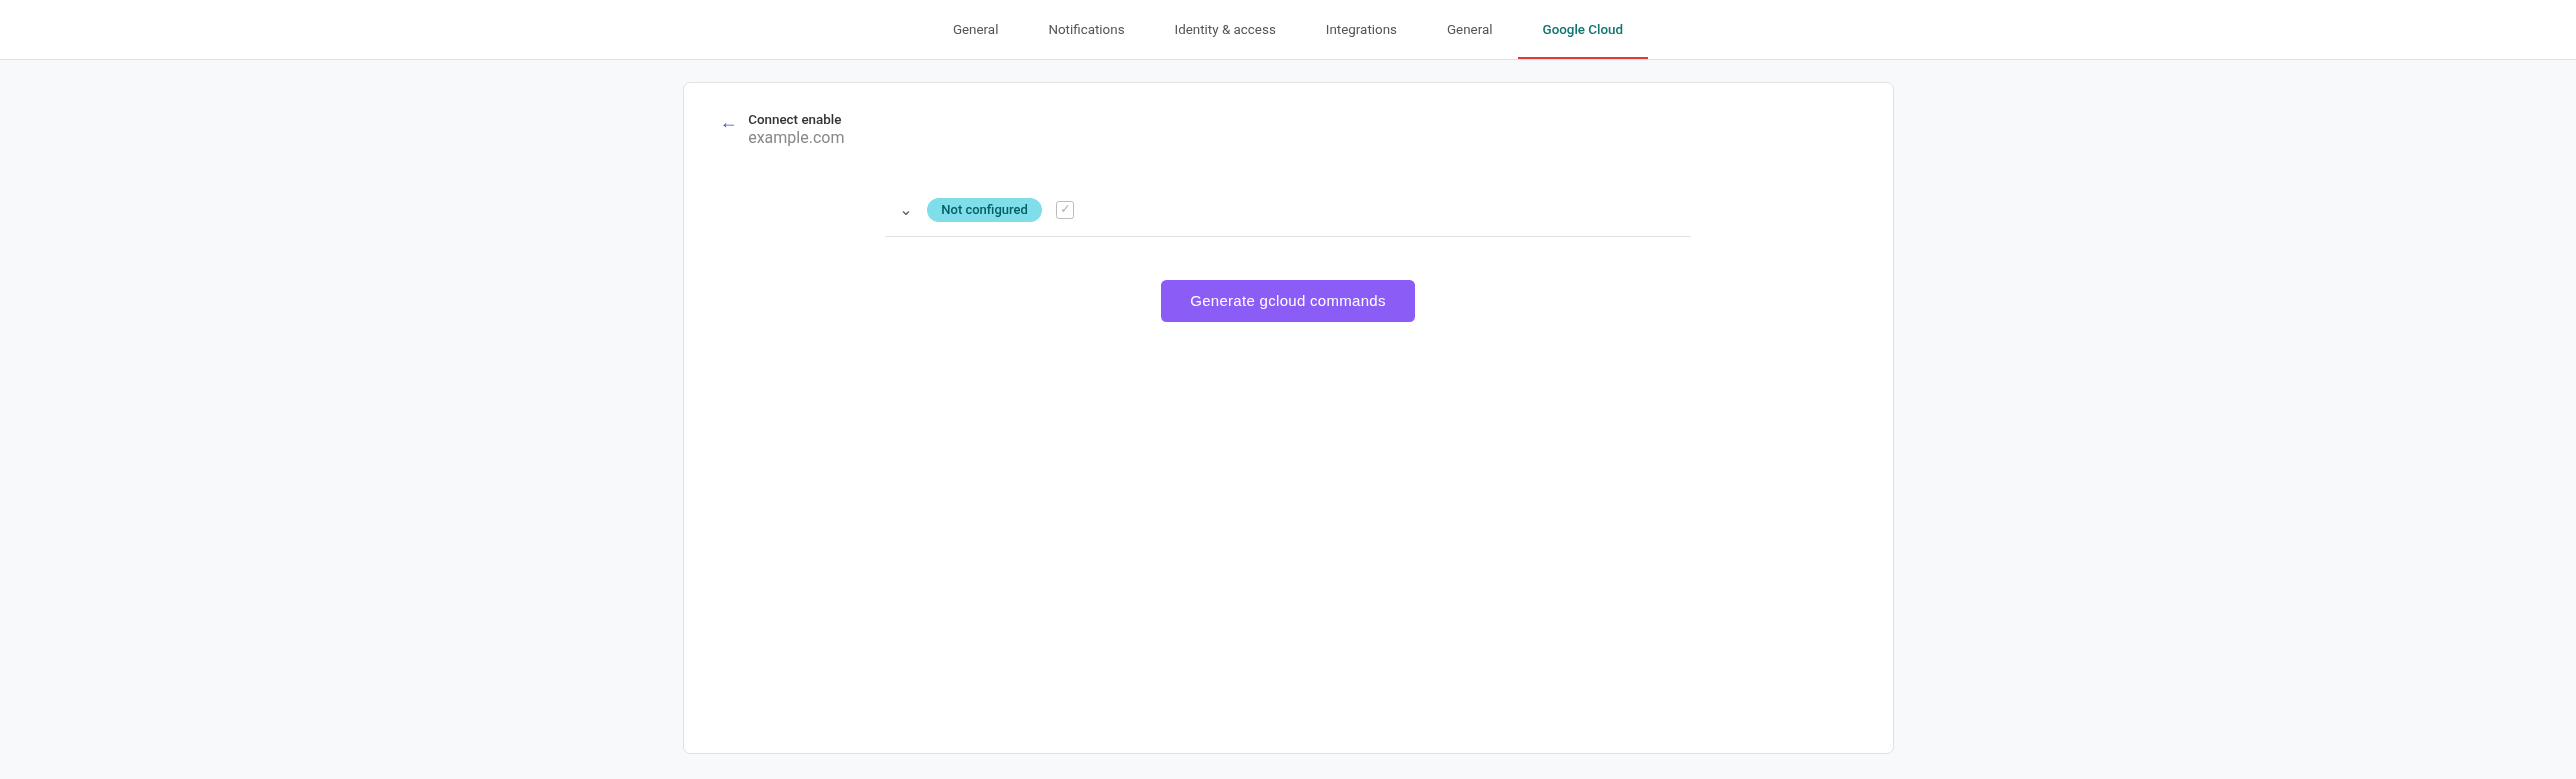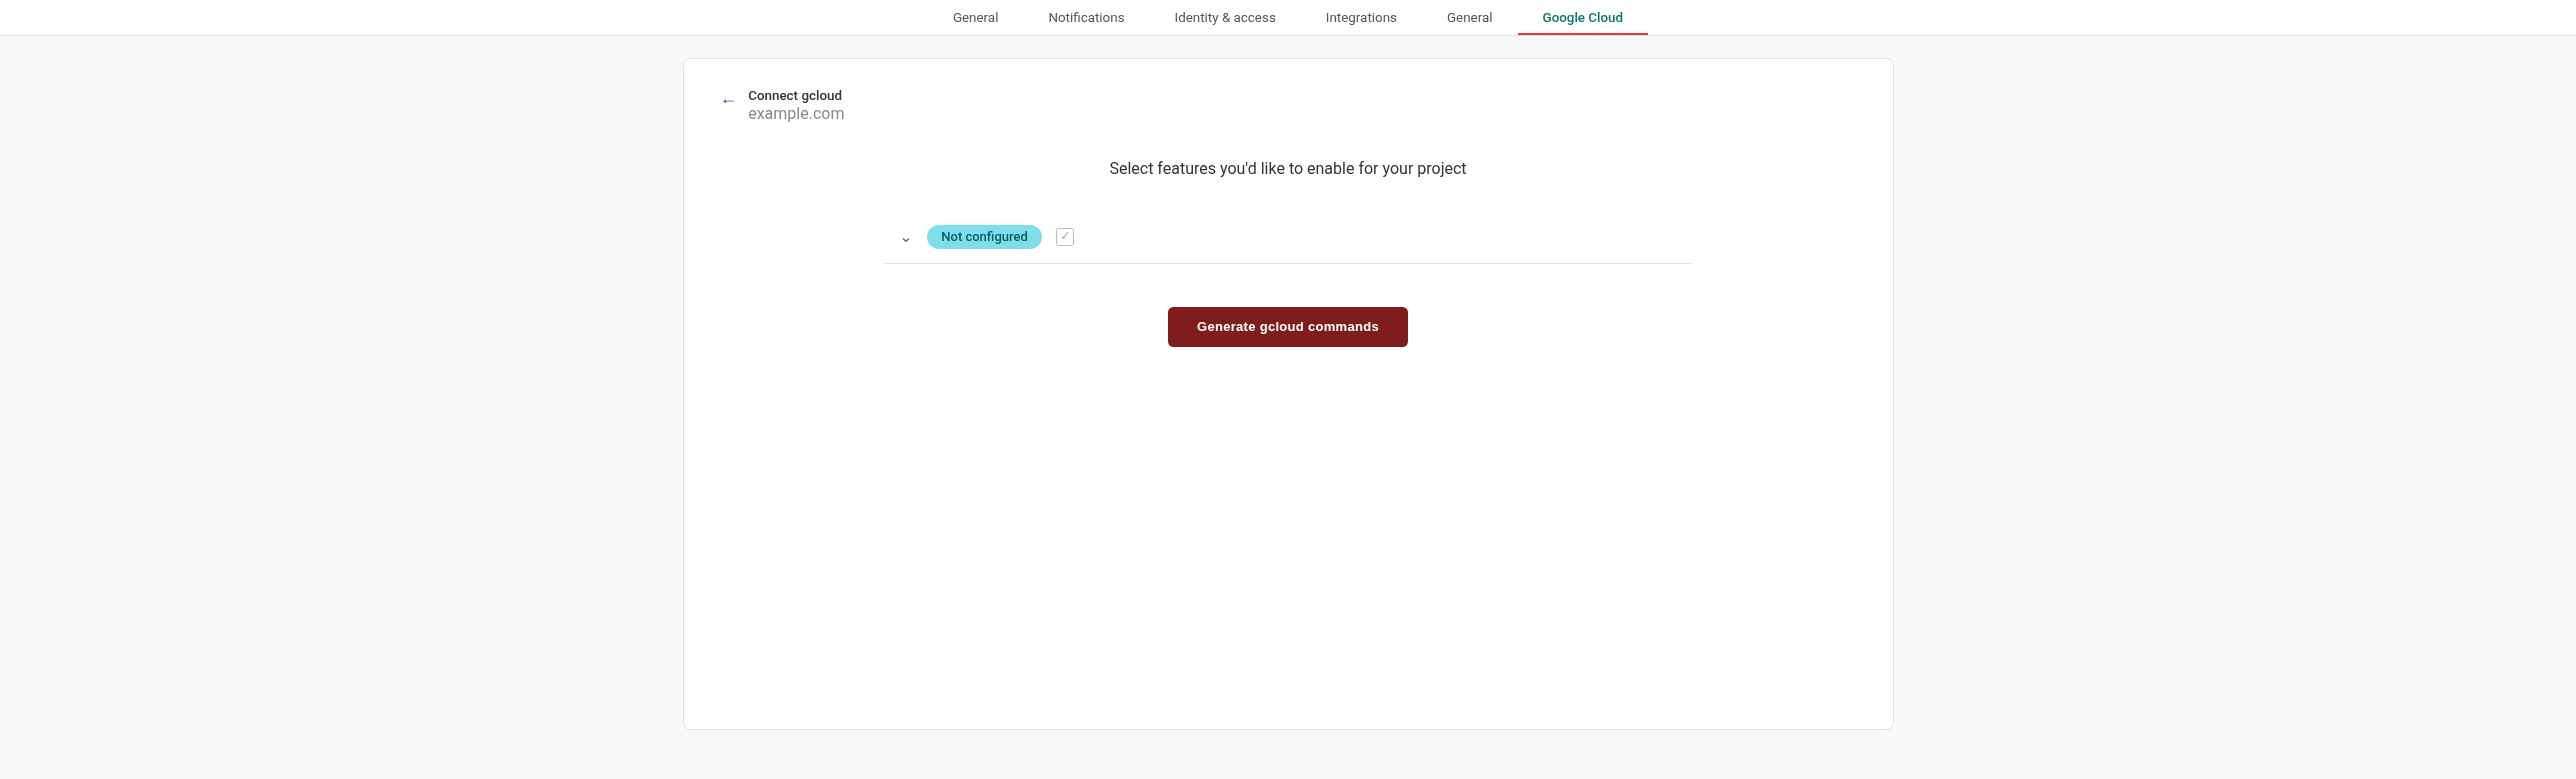--- a/index.html
+++ b/index.html
@@ -15,21 +15,21 @@
       color: #333;
     }
 
     
     .top-nav {
       background: #fff;
       border-bottom: 0.9px solid #e0e0e0;
       display: flex;
       justify-content: center;
       align-items: stretch;
-      height: 36px;
+      height: 60px;
       position: relative;
     }
 
     .nav-item {
       display: flex;
       align-items: center;
       padding: 0 25px;
       font-size: 13.4px;
       color: #555;
       cursor: pointer;
@@ -186,27 +186,27 @@
     }
 
     
     .generate-btn-container {
       display: flex;
       justify-content: center;
       margin-top: 43px;
     }
 
     .generate-btn {
-      background: #7f1d1d;
+      background: #8b5cf6;
       color: #fff;
       border: none;
       border-radius: 5.4px;
       padding: 12.5px 29px;
-      font-size: 13px;
-      font-weight: 700;
+      font-size: 15px;
+      font-weight: 400;
       cursor: pointer;
       letter-spacing: 0.3px;
     }
   </style>
 </head>
 <body>
 
 <nav class="top-nav">
   <a class="nav-item">General</a>
   <a class="nav-item">Notifications</a>
@@ -215,26 +215,25 @@
   <a class="nav-item">General</a>
   <a class="nav-item active">Google Cloud</a>
 </nav>
 
 <div class="main-content">
   <div class="card">
 
     <div class="back-nav">
       <span class="back-arrow">←</span>
       <div class="back-nav-text">
-        <span class="connect-project-title">Connect gcloud</span>
+        <span class="connect-project-title">Connect enable</span>
         <span class="connect-project-subtitle">example.com</span>
       </div>
     </div>
 
-    <div class="page-heading">Select features you'd like to enable for your project</div>
 
     <div style="max-width: 806px; margin: 0 auto;">
 
 
       <div class="features-row">
         <span class="features-row-expand">⌄</span>
         <div class="features-row-right">
           <span class="status-badge">Not configured</span>
           <div class="checkbox-container">
             <span class="checkbox-checkmark">✓</span>

